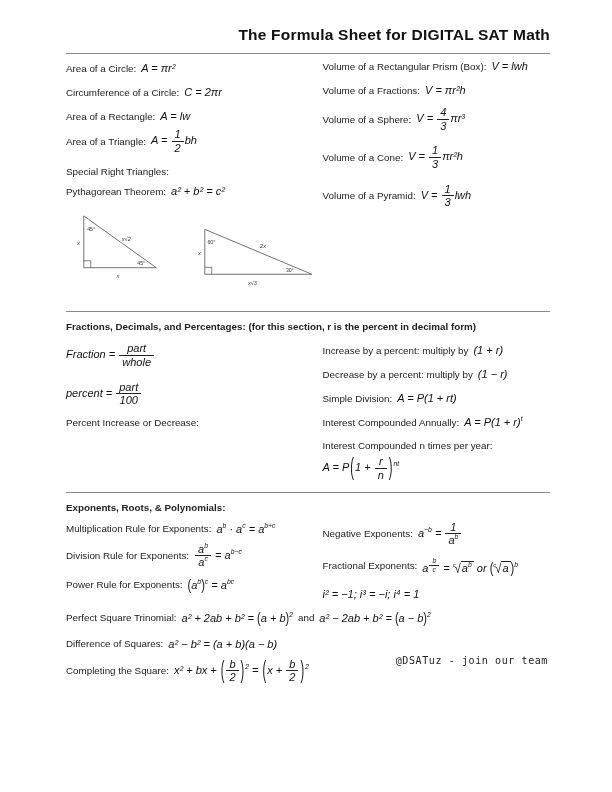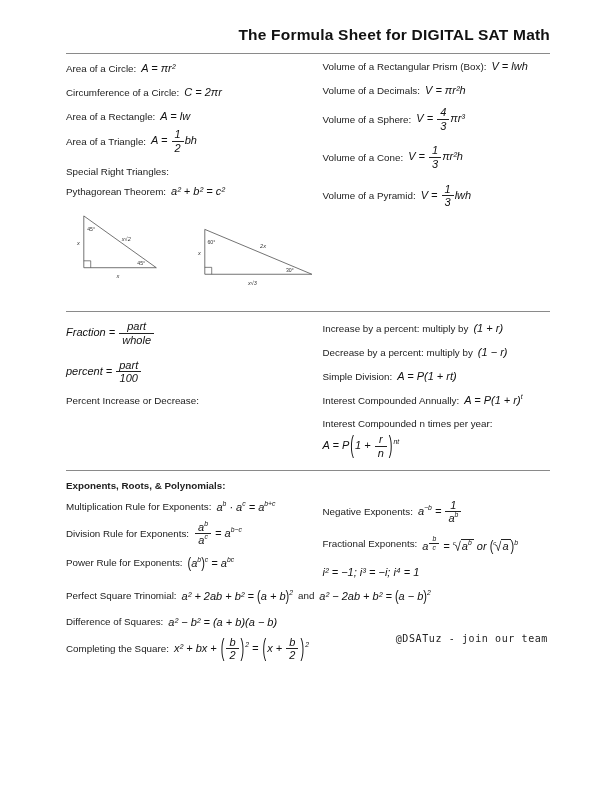--- a/index.html
+++ b/index.html
@@ -119,21 +119,21 @@
         </svg>
       </div>
     </div>
 
     <div class="col">
       <div class="row mt6">
         <span class="lbl">Volume of a Rectangular Prism (Box):</span>
         <span class="math">V = lwh</span>
       </div>
       <div class="row mt13 mt12">
-        <span class="lbl">Volume of a Decimals:</span>
+        <span class="lbl">Volume of a Fractions:</span>
         <span class="math">V = πr²h</span>
       </div>
       <div class="row mt10">
         <span class="lbl">Volume of a Sphere:</span>
         <span class="math">V = <span class="frac">
               <span class="num">4</span>
               <span class="den">3</span>
             </span>πr³</span>
       </div>
       <div class="row mt12">
@@ -147,20 +147,21 @@
         <span class="lbl">Volume of a Pyramid:</span>
         <span class="math">V = <span class="frac">
               <span class="num">1</span>
               <span class="den">3</span>
             </span>lwh</span>
       </div>
     </div>
   </div>
 
   <hr class="rule mt8">
+  <h2 class="section-header">Fractions, Decimals, and Percentages: (for this section, r is the percent in decimal form)</h2>
 
   <div class="grid2">
     <div class="col">
       <div class="row mt8">
         <span class="math">Fraction = <span class="frac">
               <span class="num">part</span>
               <span class="den">whole</span>
             </span></span>
       </div>
       <div class="row mt12">

